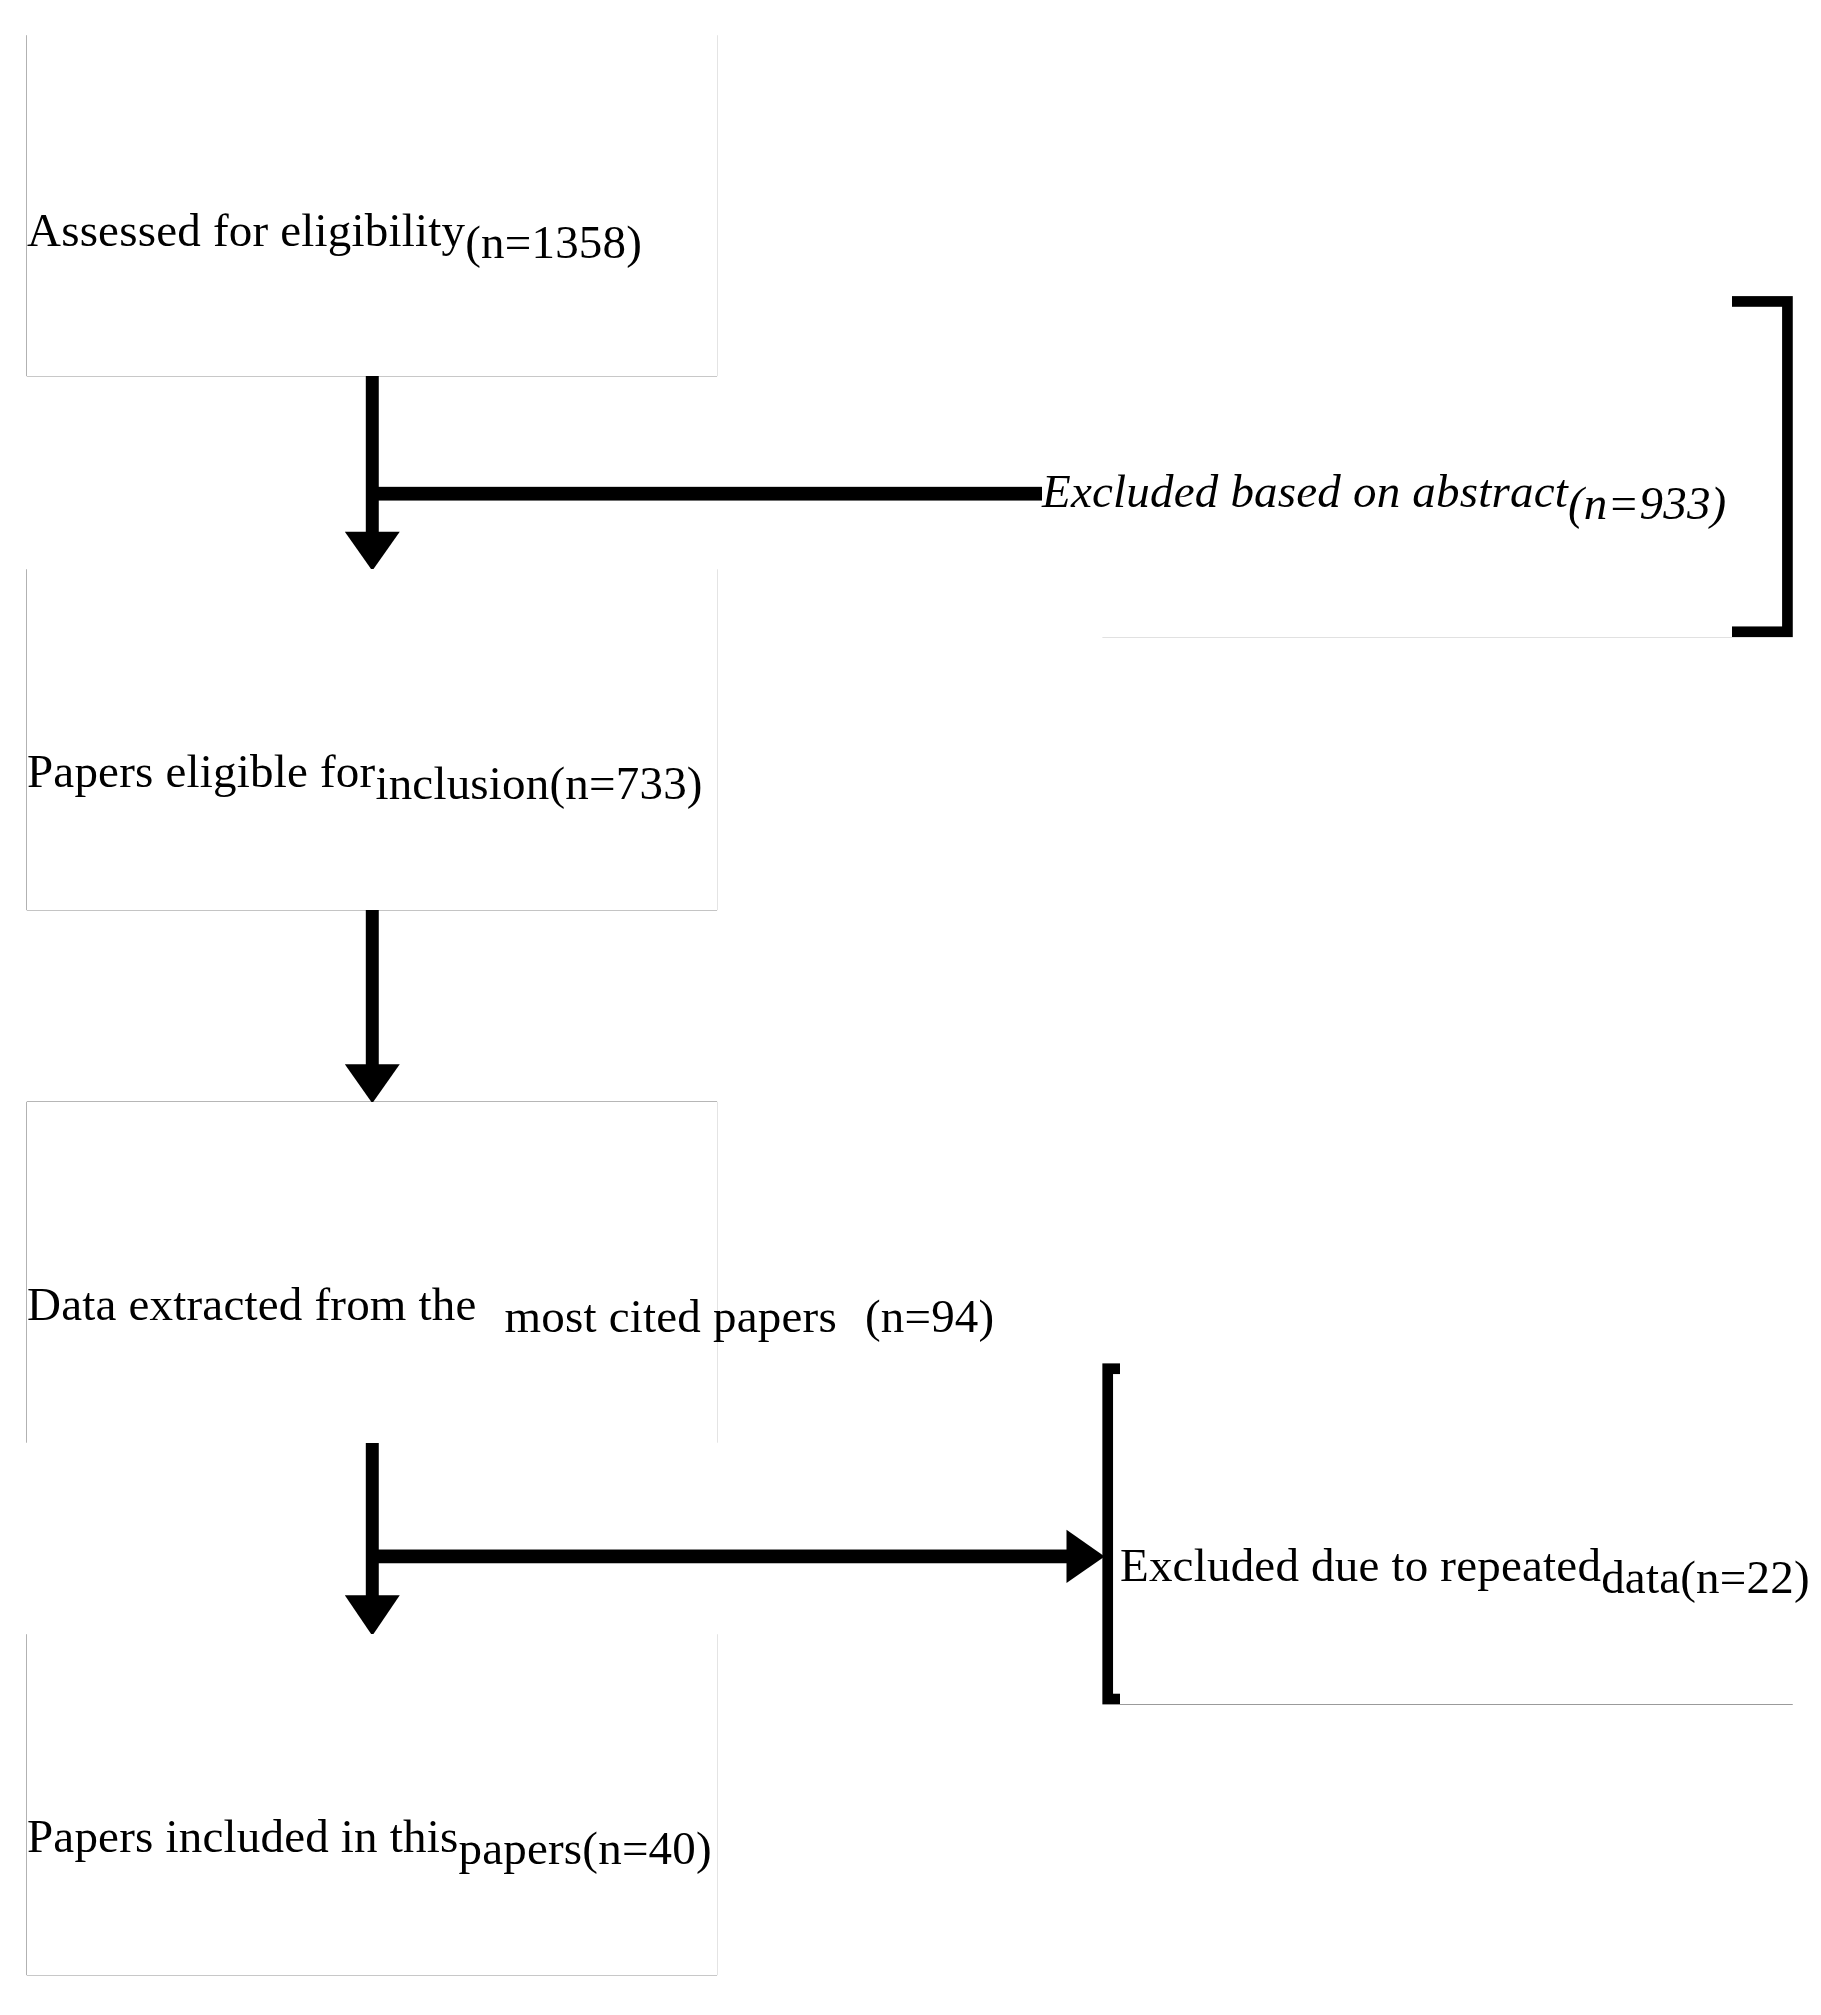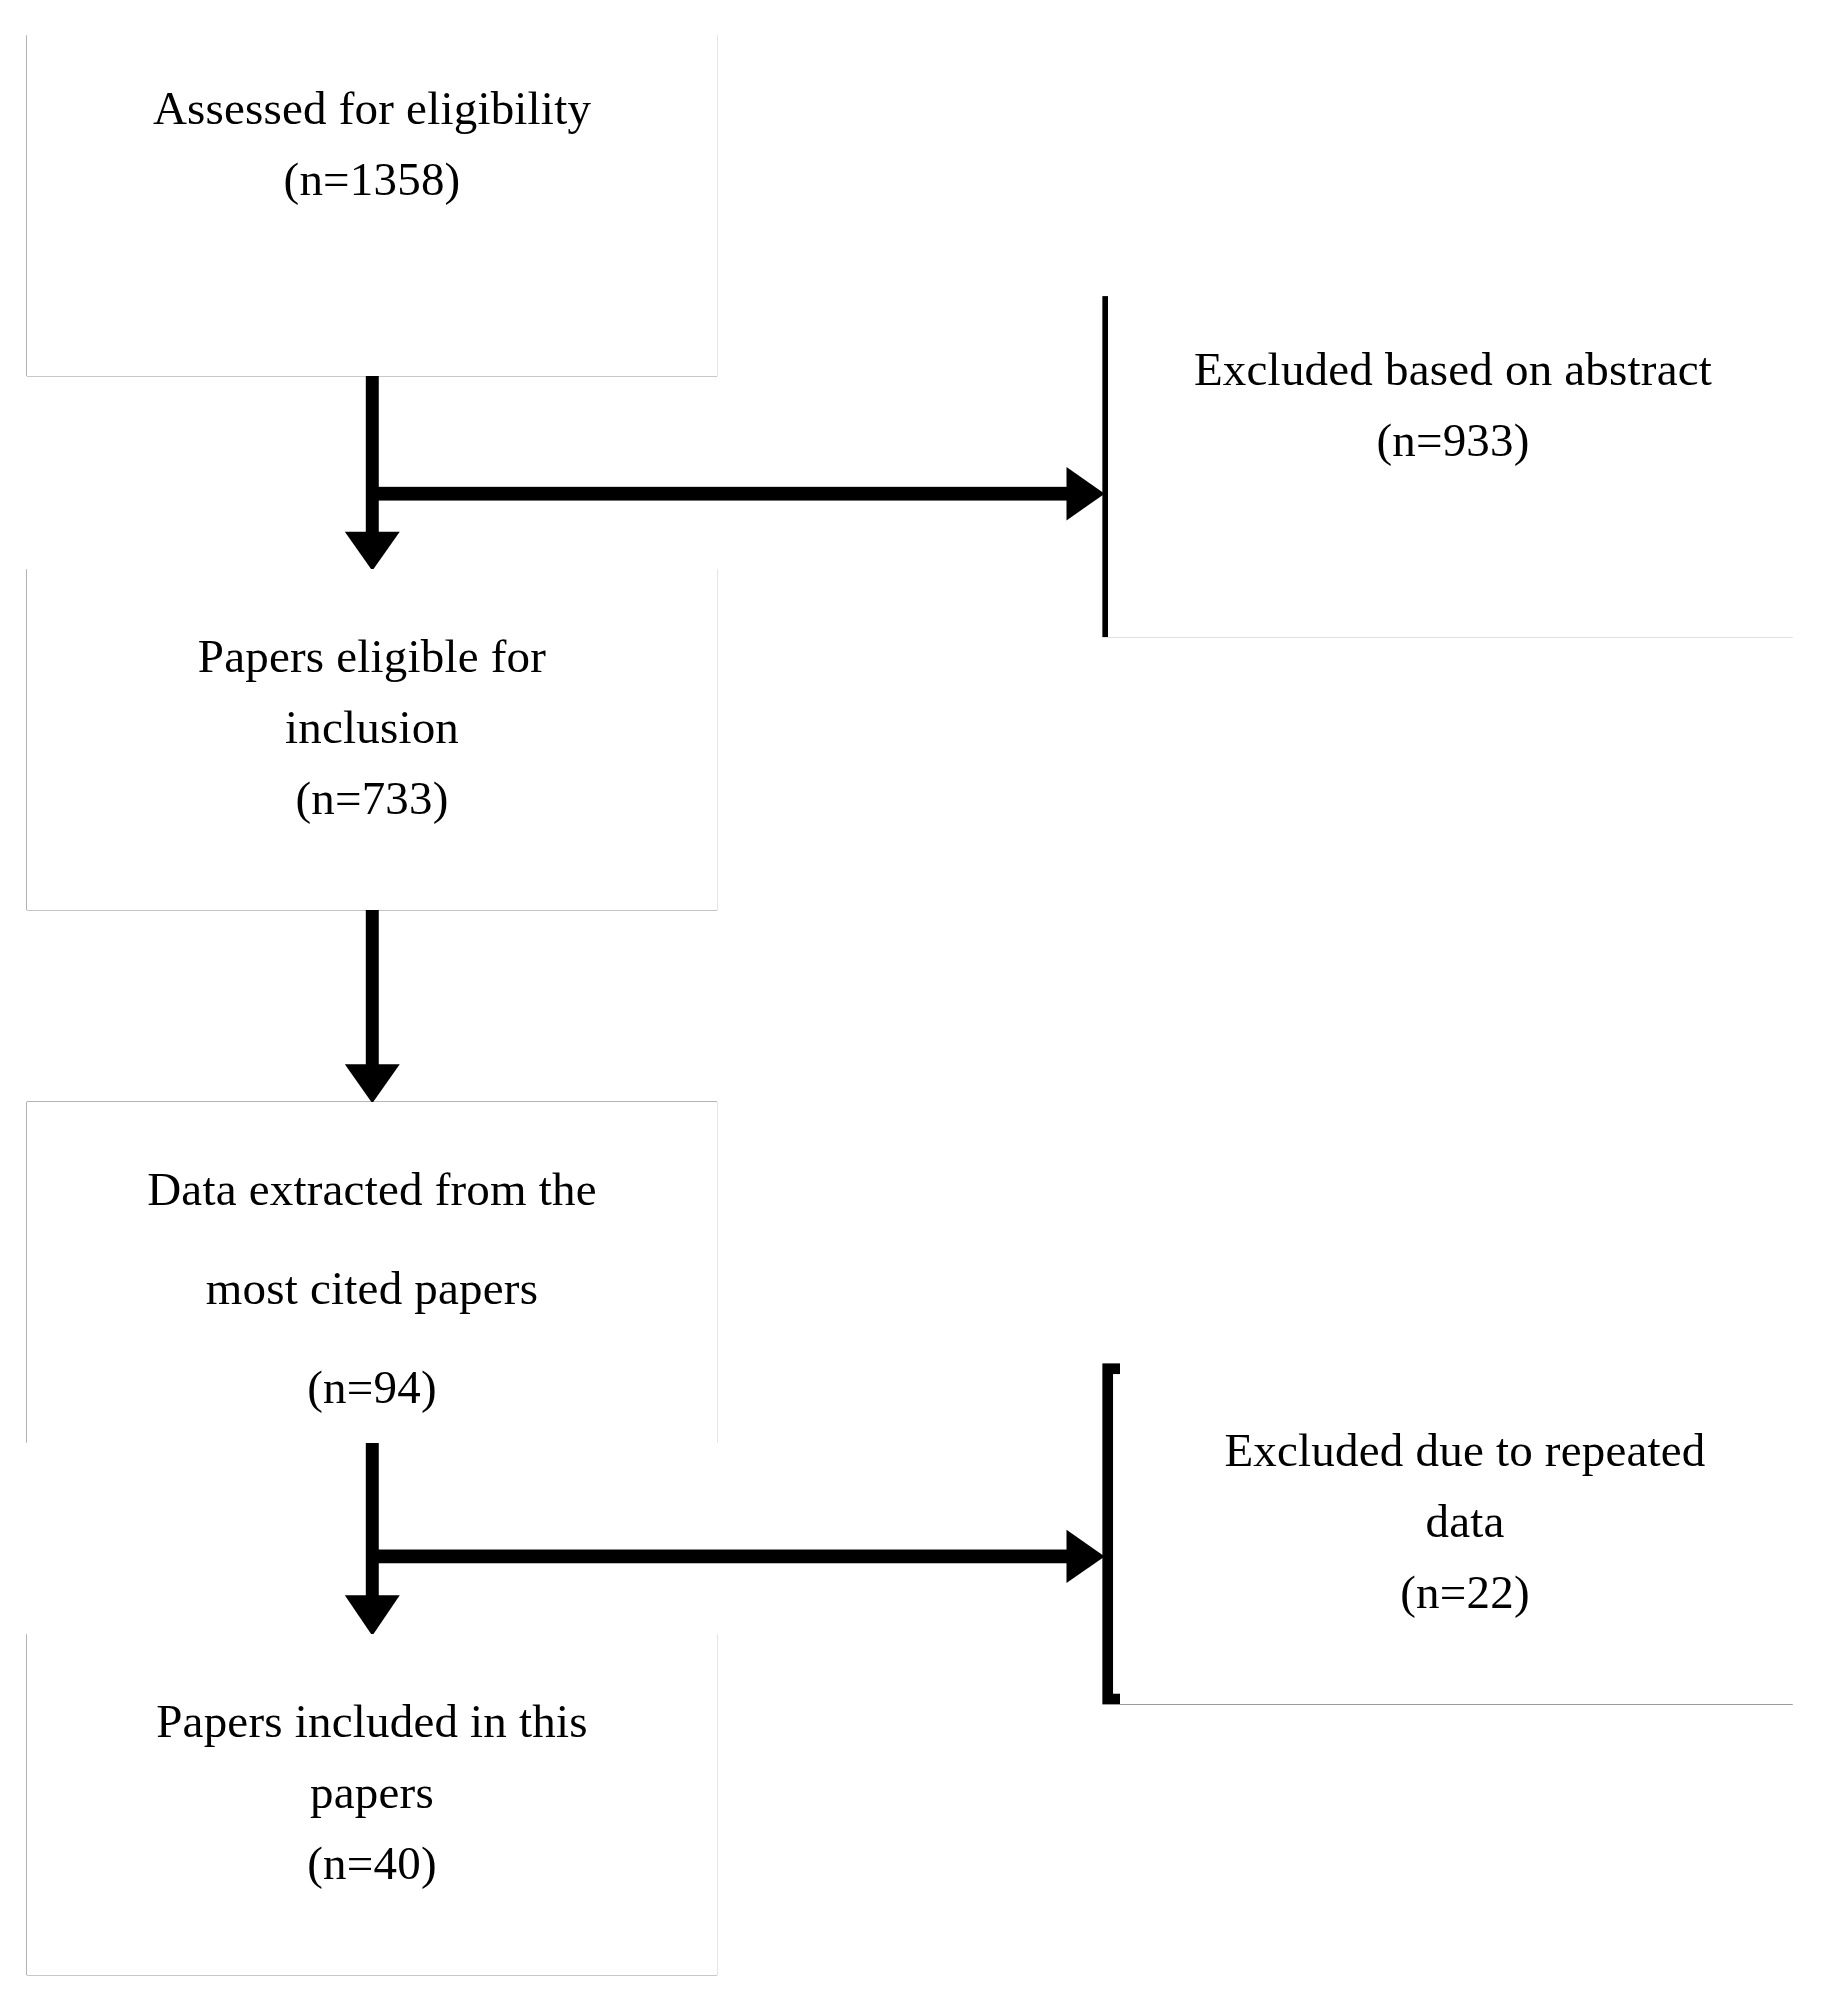--- a/index.html
+++ b/index.html
@@ -26,21 +26,21 @@
     left: 0;
     width: 1821px;
     height: 2015px;
     display: block;
   }
   .node-box {
     position: absolute;
     box-sizing: border-box;
     background: #ffffff;
     display: flex;
-    flex-direction: column;
+    flex-direction: row;
     align-items: center;
     text-align: right;
   }
   .node-line {
     display: block;
     color: #000000;
     font-size: 47px;
     line-height: 1.0;
     letter-spacing: 0.2px;
     white-space: nowrap;
@@ -78,21 +78,21 @@
     <rect x="42" y="1451" width="891" height="433" fill="#ffffff" stroke="#000000" stroke-width="14"></rect>
     <rect x="1452" y="1794" width="891" height="433" fill="#ffffff" stroke="#000000" stroke-width="14"></rect>
     <rect x="42" y="2149" width="891" height="433" fill="#ffffff" stroke="#000000" stroke-width="14"></rect>
   </svg>
 
   <div class="node-box" style="left:27px; top:35px; width:690px; height:341px; padding-top:50px;">
     <span class="node-line">Assessed for eligibility</span>
     <span class="node-line">(n=1358)</span>
   </div>
 
-  <div class="node-box" style="left:1108px; top:296px; width:690px; height:341px; padding-top:50px;">
+  <div class="node-box" style="left:1042px; top:296px; width:690px; height:341px; padding-top:50px;font-style:italic;">
     <span class="node-line">Excluded based on abstract</span>
     <span class="node-line">(n=933)</span>
   </div>
 
   <div class="node-box" style="left:27px; top:569px; width:690px; height:341px; padding-top:64px;">
     <span class="node-line">Papers eligible for</span>
     <span class="node-line">inclusion</span>
     <span class="node-line">(n=733)</span>
   </div>
 

